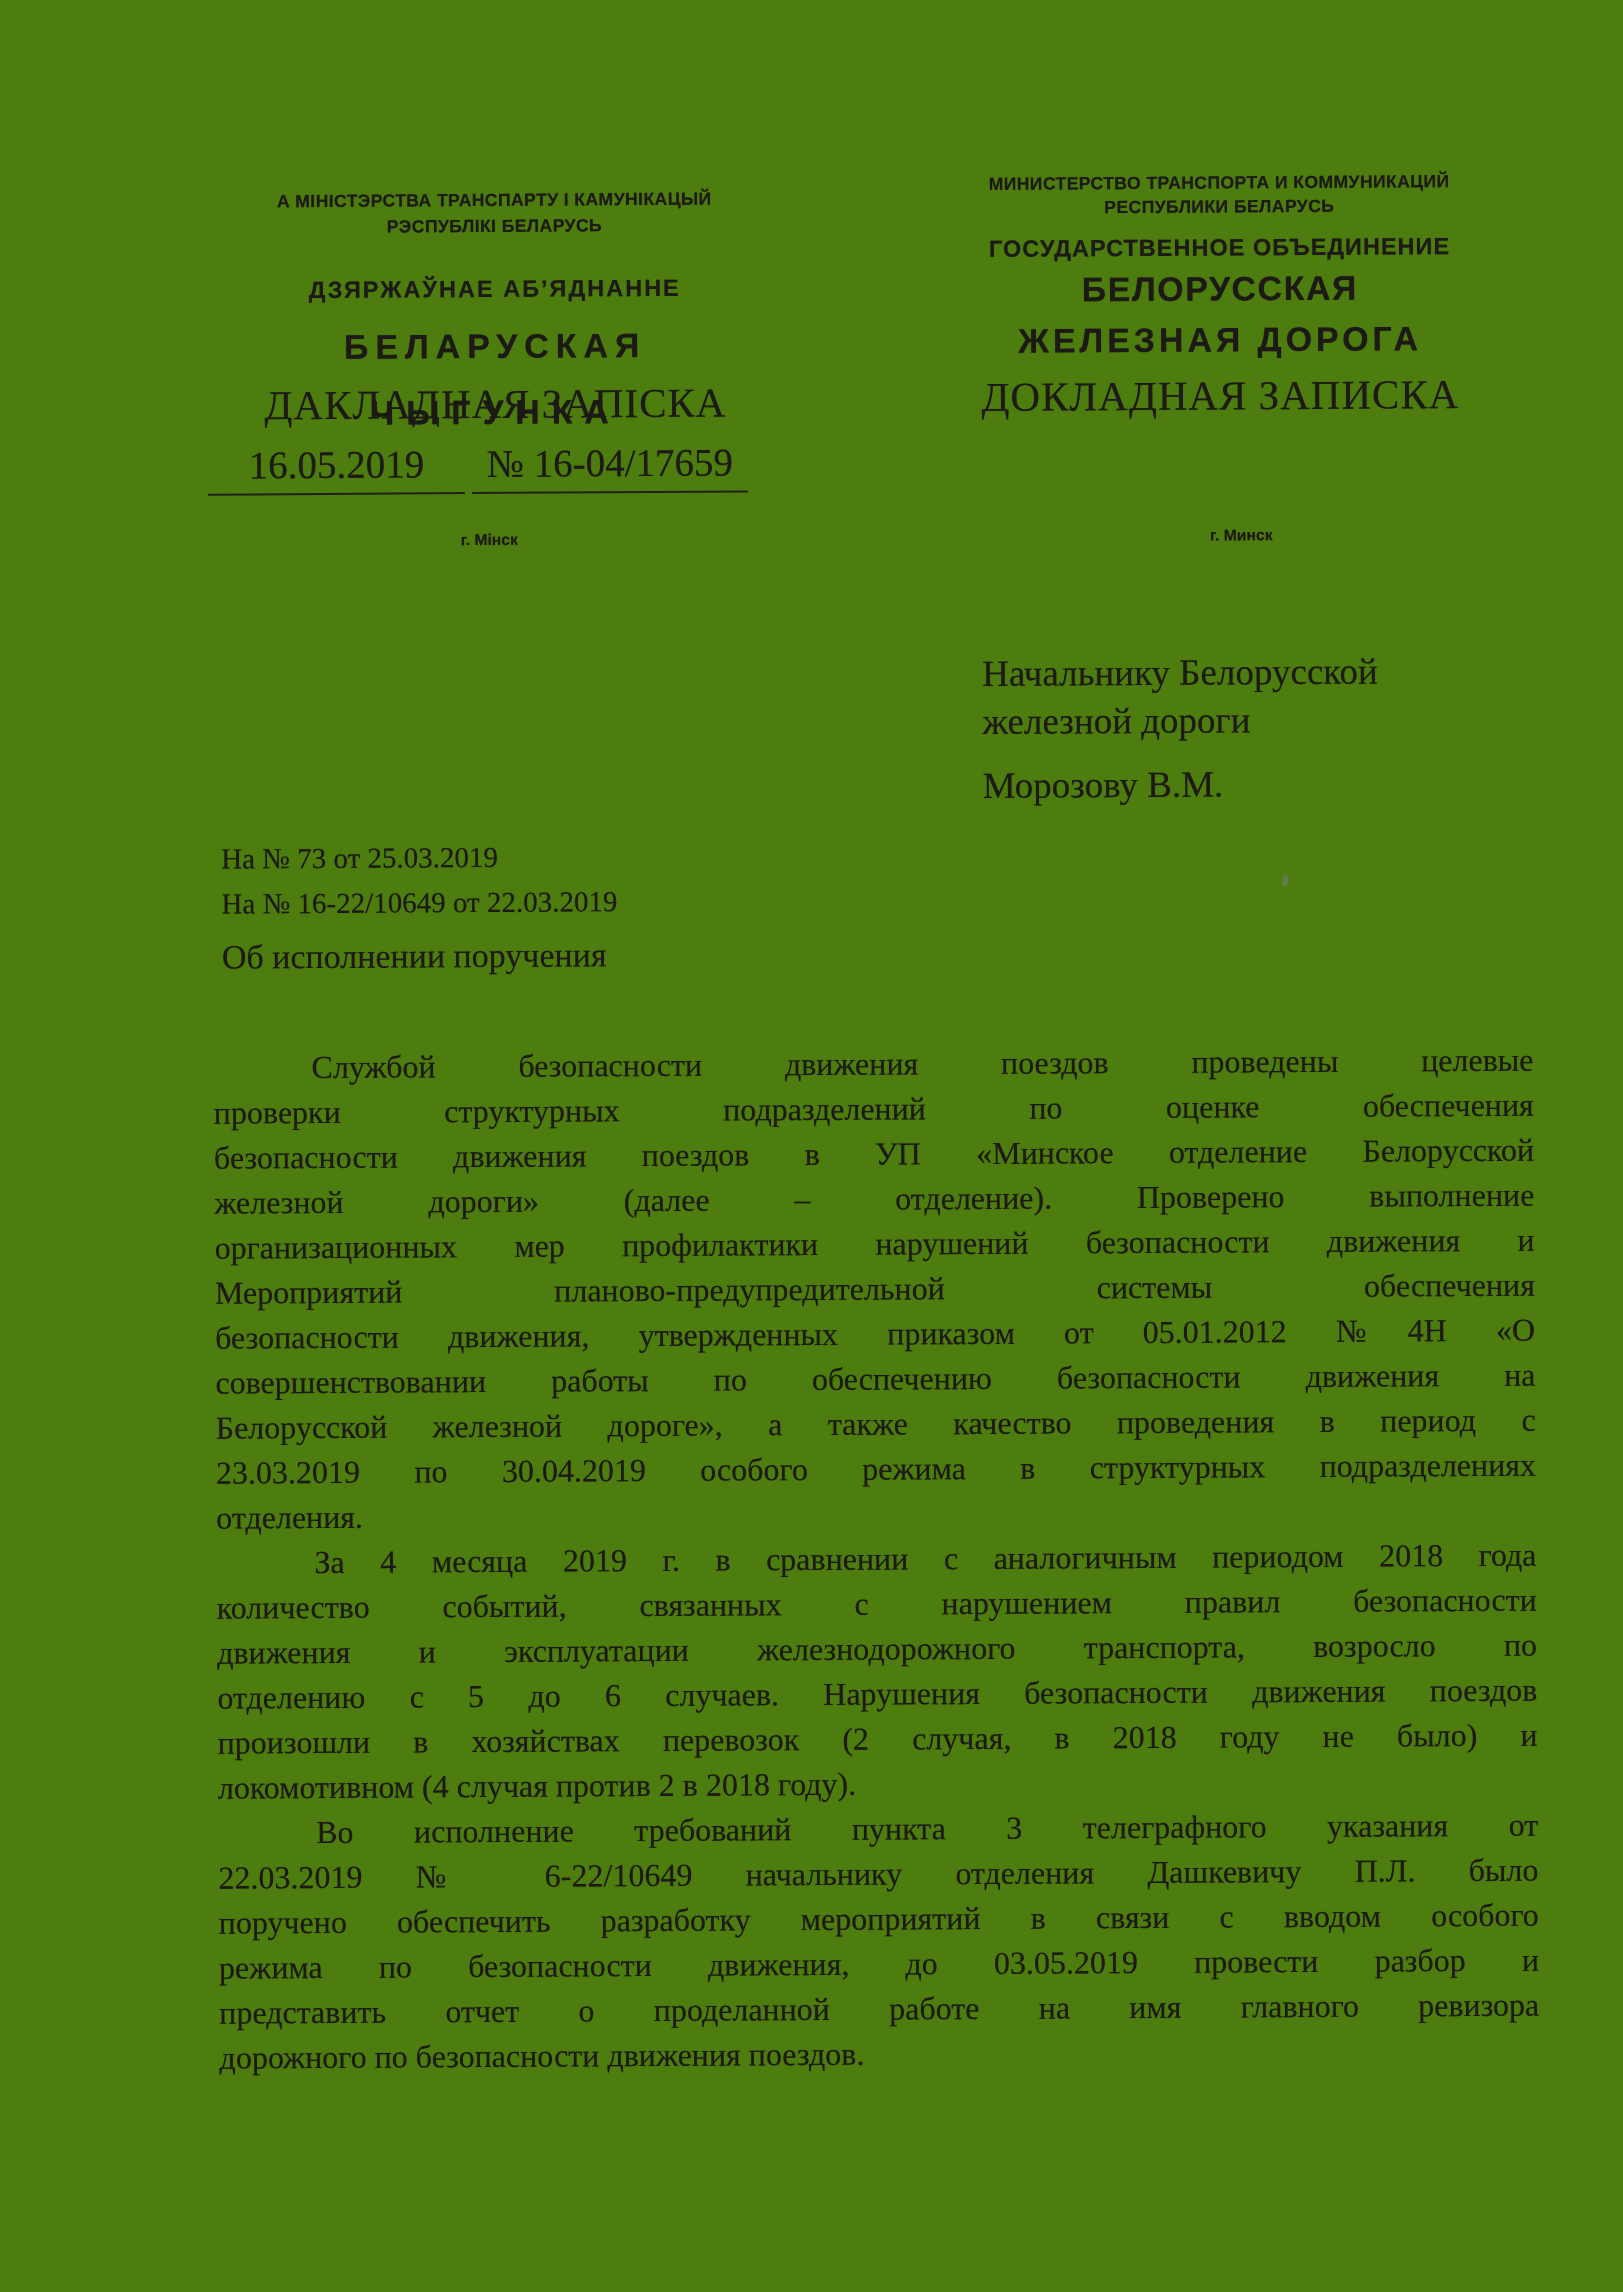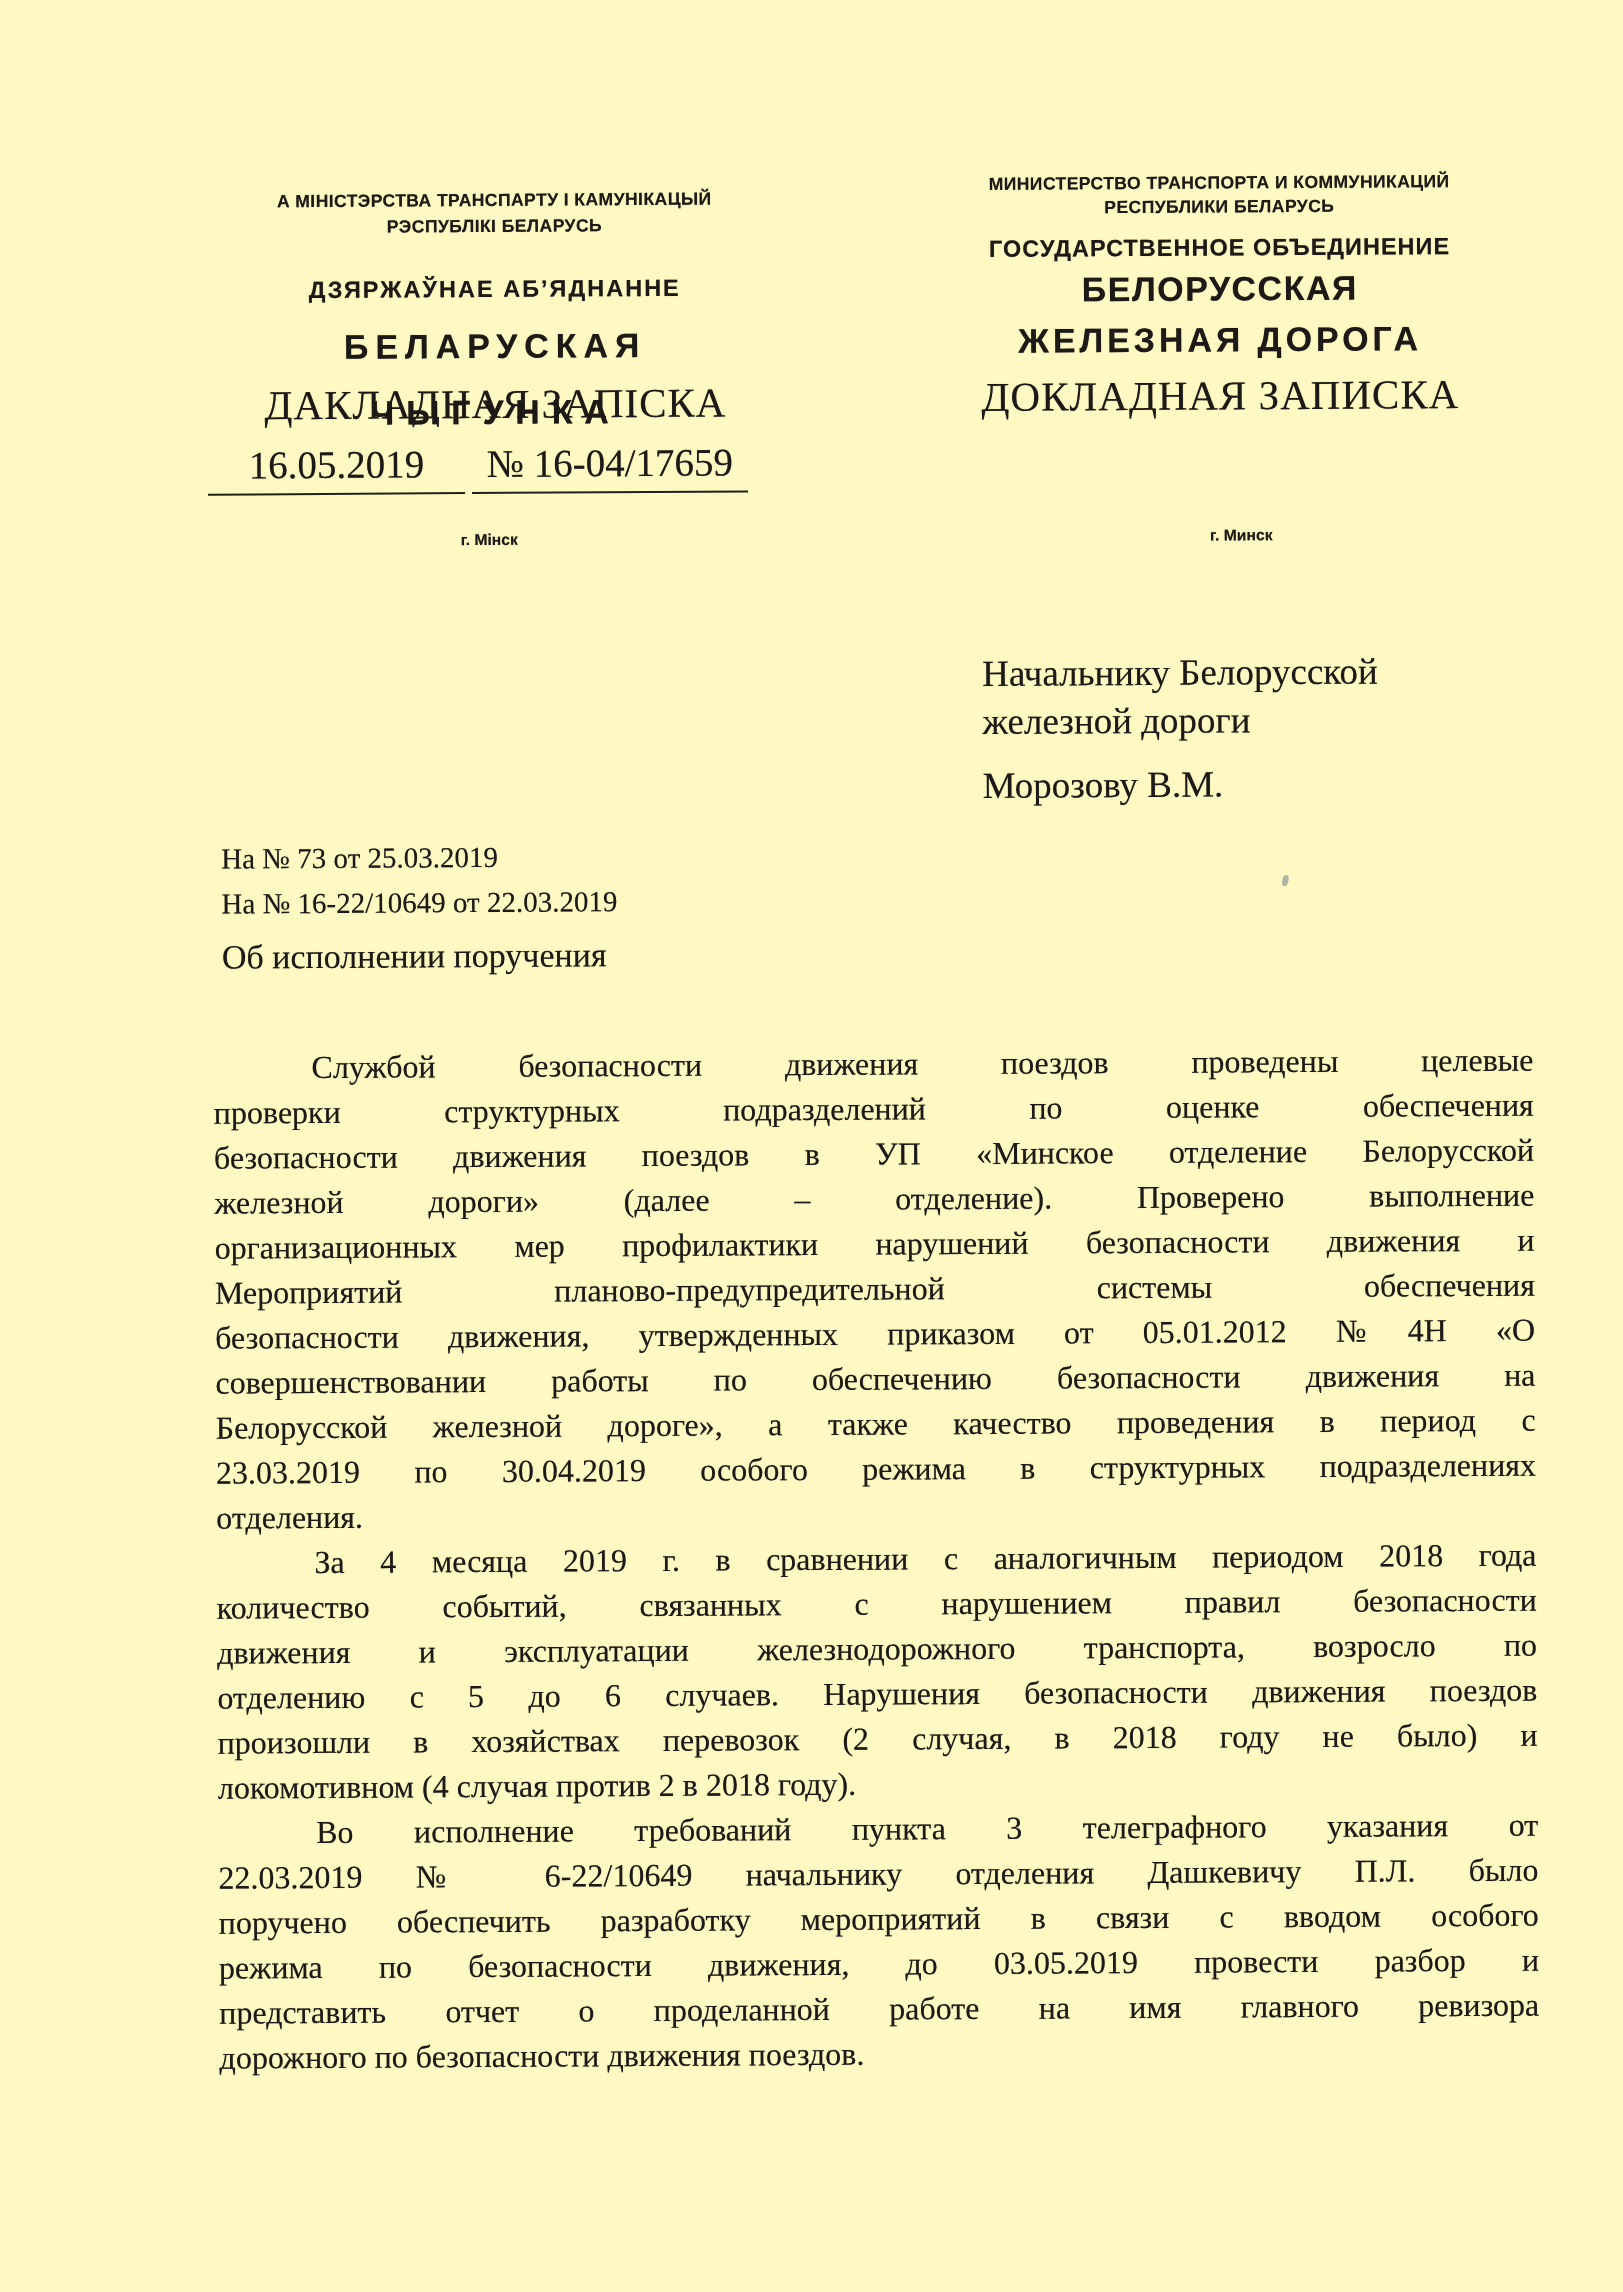--- a/index.html
+++ b/index.html
@@ -1,19 +1,19 @@
 <!DOCTYPE html>
 <html><head>
 <meta charset="utf-8">
 <style>
   html,body{margin:0;padding:0;background:#777;}
   .page{
     position:relative;
     width:1623px;height:2293px;
-    background:#fef9c3;
+    background:#4d7c0f;
     overflow:hidden;
     font-family:"Liberation Serif", serif;
     color:#1c1916;
   }
   .rot{
     position:absolute;inset:0;
     transform:rotate(-0.35deg);
     transform-origin:812px 1147px;
   }
   .abs{position:absolute;}

